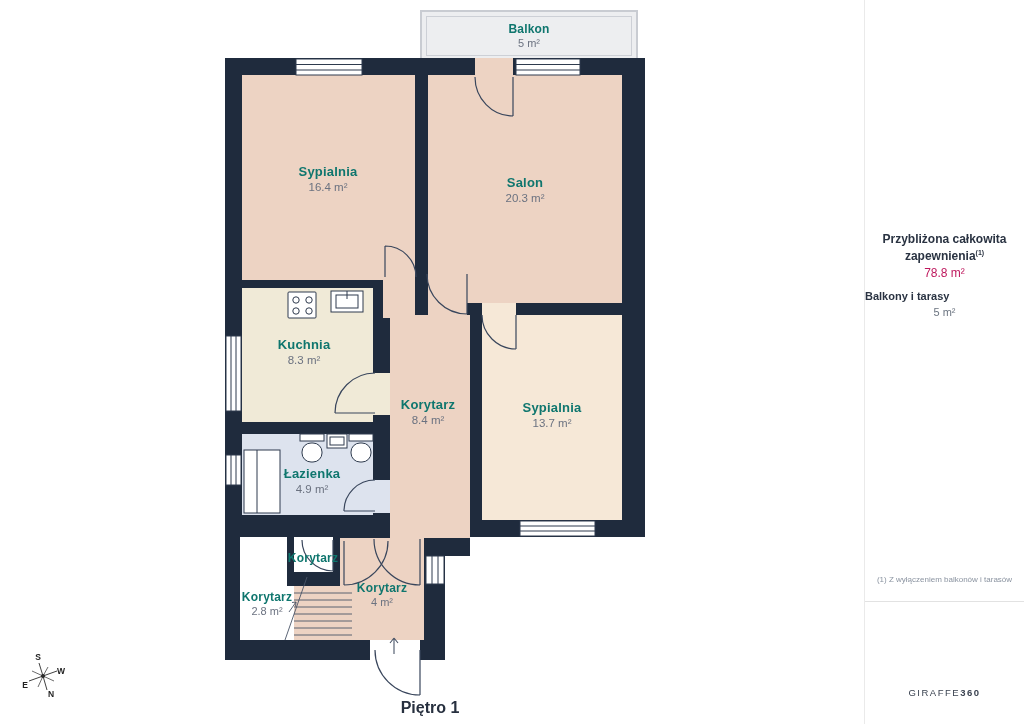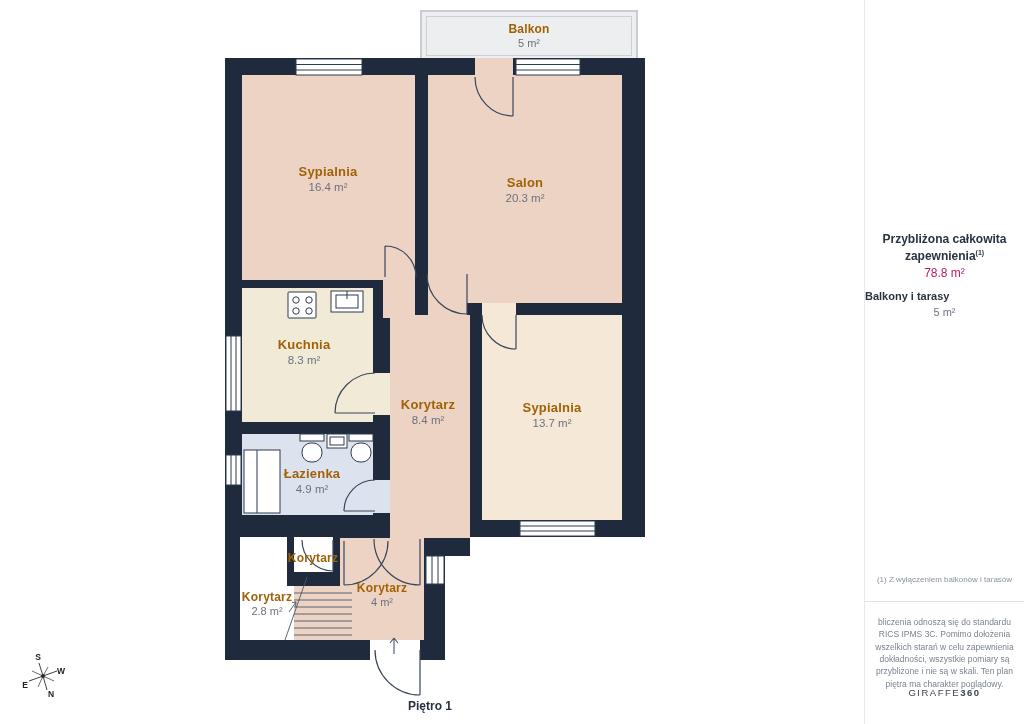--- a/index.html
+++ b/index.html
@@ -12,21 +12,21 @@
   .lite{background:#F6E8D7}
   .blue{background:#DDE3EE}
   .whiteb{background:#FFFFFF}
   .svgo{position:absolute;left:0;top:0;pointer-events:none}
   .balcony{position:absolute;left:420px;top:10px;width:218px;height:52px;
            background:#EDEEF0;border:2px solid #C9CCD2;box-sizing:border-box}
   .balcony-inner{position:absolute;left:4px;top:4px;right:4px;bottom:4px;
            border:1px solid #CDD0D6}
   .room-label{position:absolute;transform:translate(-50%,-50%);text-align:center;
            white-space:nowrap;line-height:1.2}
-  .room-label .nm{font-weight:700;font-size:13px;color:#a16207;letter-spacing:.2px}
+  .room-label .nm{font-weight:700;font-size:13px;color:#0f766e;letter-spacing:.2px}
   .room-label .ar{font-size:11.5px;color:#6B7280;margin-top:1px}
   .room-label.sm .nm{font-size:12px}
   .room-label.sm .ar{font-size:11px}
   .sidebar{position:absolute;left:864px;top:0;width:160px;height:724px;
            background:#fff;border-left:1px solid #EAEAEA;box-sizing:border-box}
   .s-total-label{position:absolute;top:232px;left:0;width:100%;text-align:center;
            font-weight:700;font-size:12px;color:#2A3342;line-height:1.3;padding:0 10px;box-sizing:border-box}
   .s-total-label sup{font-size:7px}
   .s-total-value{position:absolute;top:266px;left:0;width:100%;text-align:center;
            font-size:12px;color:#be185d}
@@ -36,21 +36,21 @@
            font-size:11px;color:#6B7480}
   .s-footnote{position:absolute;top:575px;left:0;width:100%;text-align:center;
            font-size:8px;color:#8A93A0}
   .s-divider{position:absolute;top:601px;left:0;width:100%;border-top:1px solid #E2E2E2}
   .s-disclaimer{position:absolute;top:616px;left:0;width:100%;text-align:center;
            font-size:8.5px;color:#7A8390;line-height:1.45;padding:0 8px;box-sizing:border-box}
   .s-brand{position:absolute;top:687px;left:0;width:100%;text-align:center;
            font-size:9.5px;letter-spacing:1.5px;color:#3A4250}
   .s-brand .b{font-weight:700}
   .floor-label{position:absolute;left:430px;top:699px;transform:translateX(-50%);
-           font-weight:700;font-size:12px;color:#27303F}
+           font-weight:700;font-size:16px;color:#27303F}
 </style>
 </head>
 <body>
 
 <div class="canvas">
 
   <div class="balcony">
     <div class="balcony-inner"></div>
   </div>
   <div class="room-label" style="left:529px;top:36px">
@@ -205,19 +205,18 @@
 
   <div class="sidebar">
     <div class="s-total-label">
       <span>Przybliżona całkowita zapewnienia</span><sup>(1)</sup>
     </div>
     <div class="s-total-value">78.8 m²</div>
     <div class="s-balc-label">Balkony i tarasy</div>
     <div class="s-balc-value">5 m²</div>
     <div class="s-footnote">(1) Z wyłączeniem balkonów i tarasów</div>
     <div class="s-divider"></div>
-    <div class="s-disclaimer">bliczenia odnoszą się do standardu RICS IPMS 3C. Pomimo dołożenia wszelkich starań w celu zapewnienia dokładności, wszystkie pomiary są przybliżone i nie są w skali. Ten plan piętra ma charakter poglądowy.</div>
     <div class="s-brand">
       <span>GIRAFFE</span><span class="b">360</span>
     </div>
   </div>
 
 </div>
 
 </body></html>

